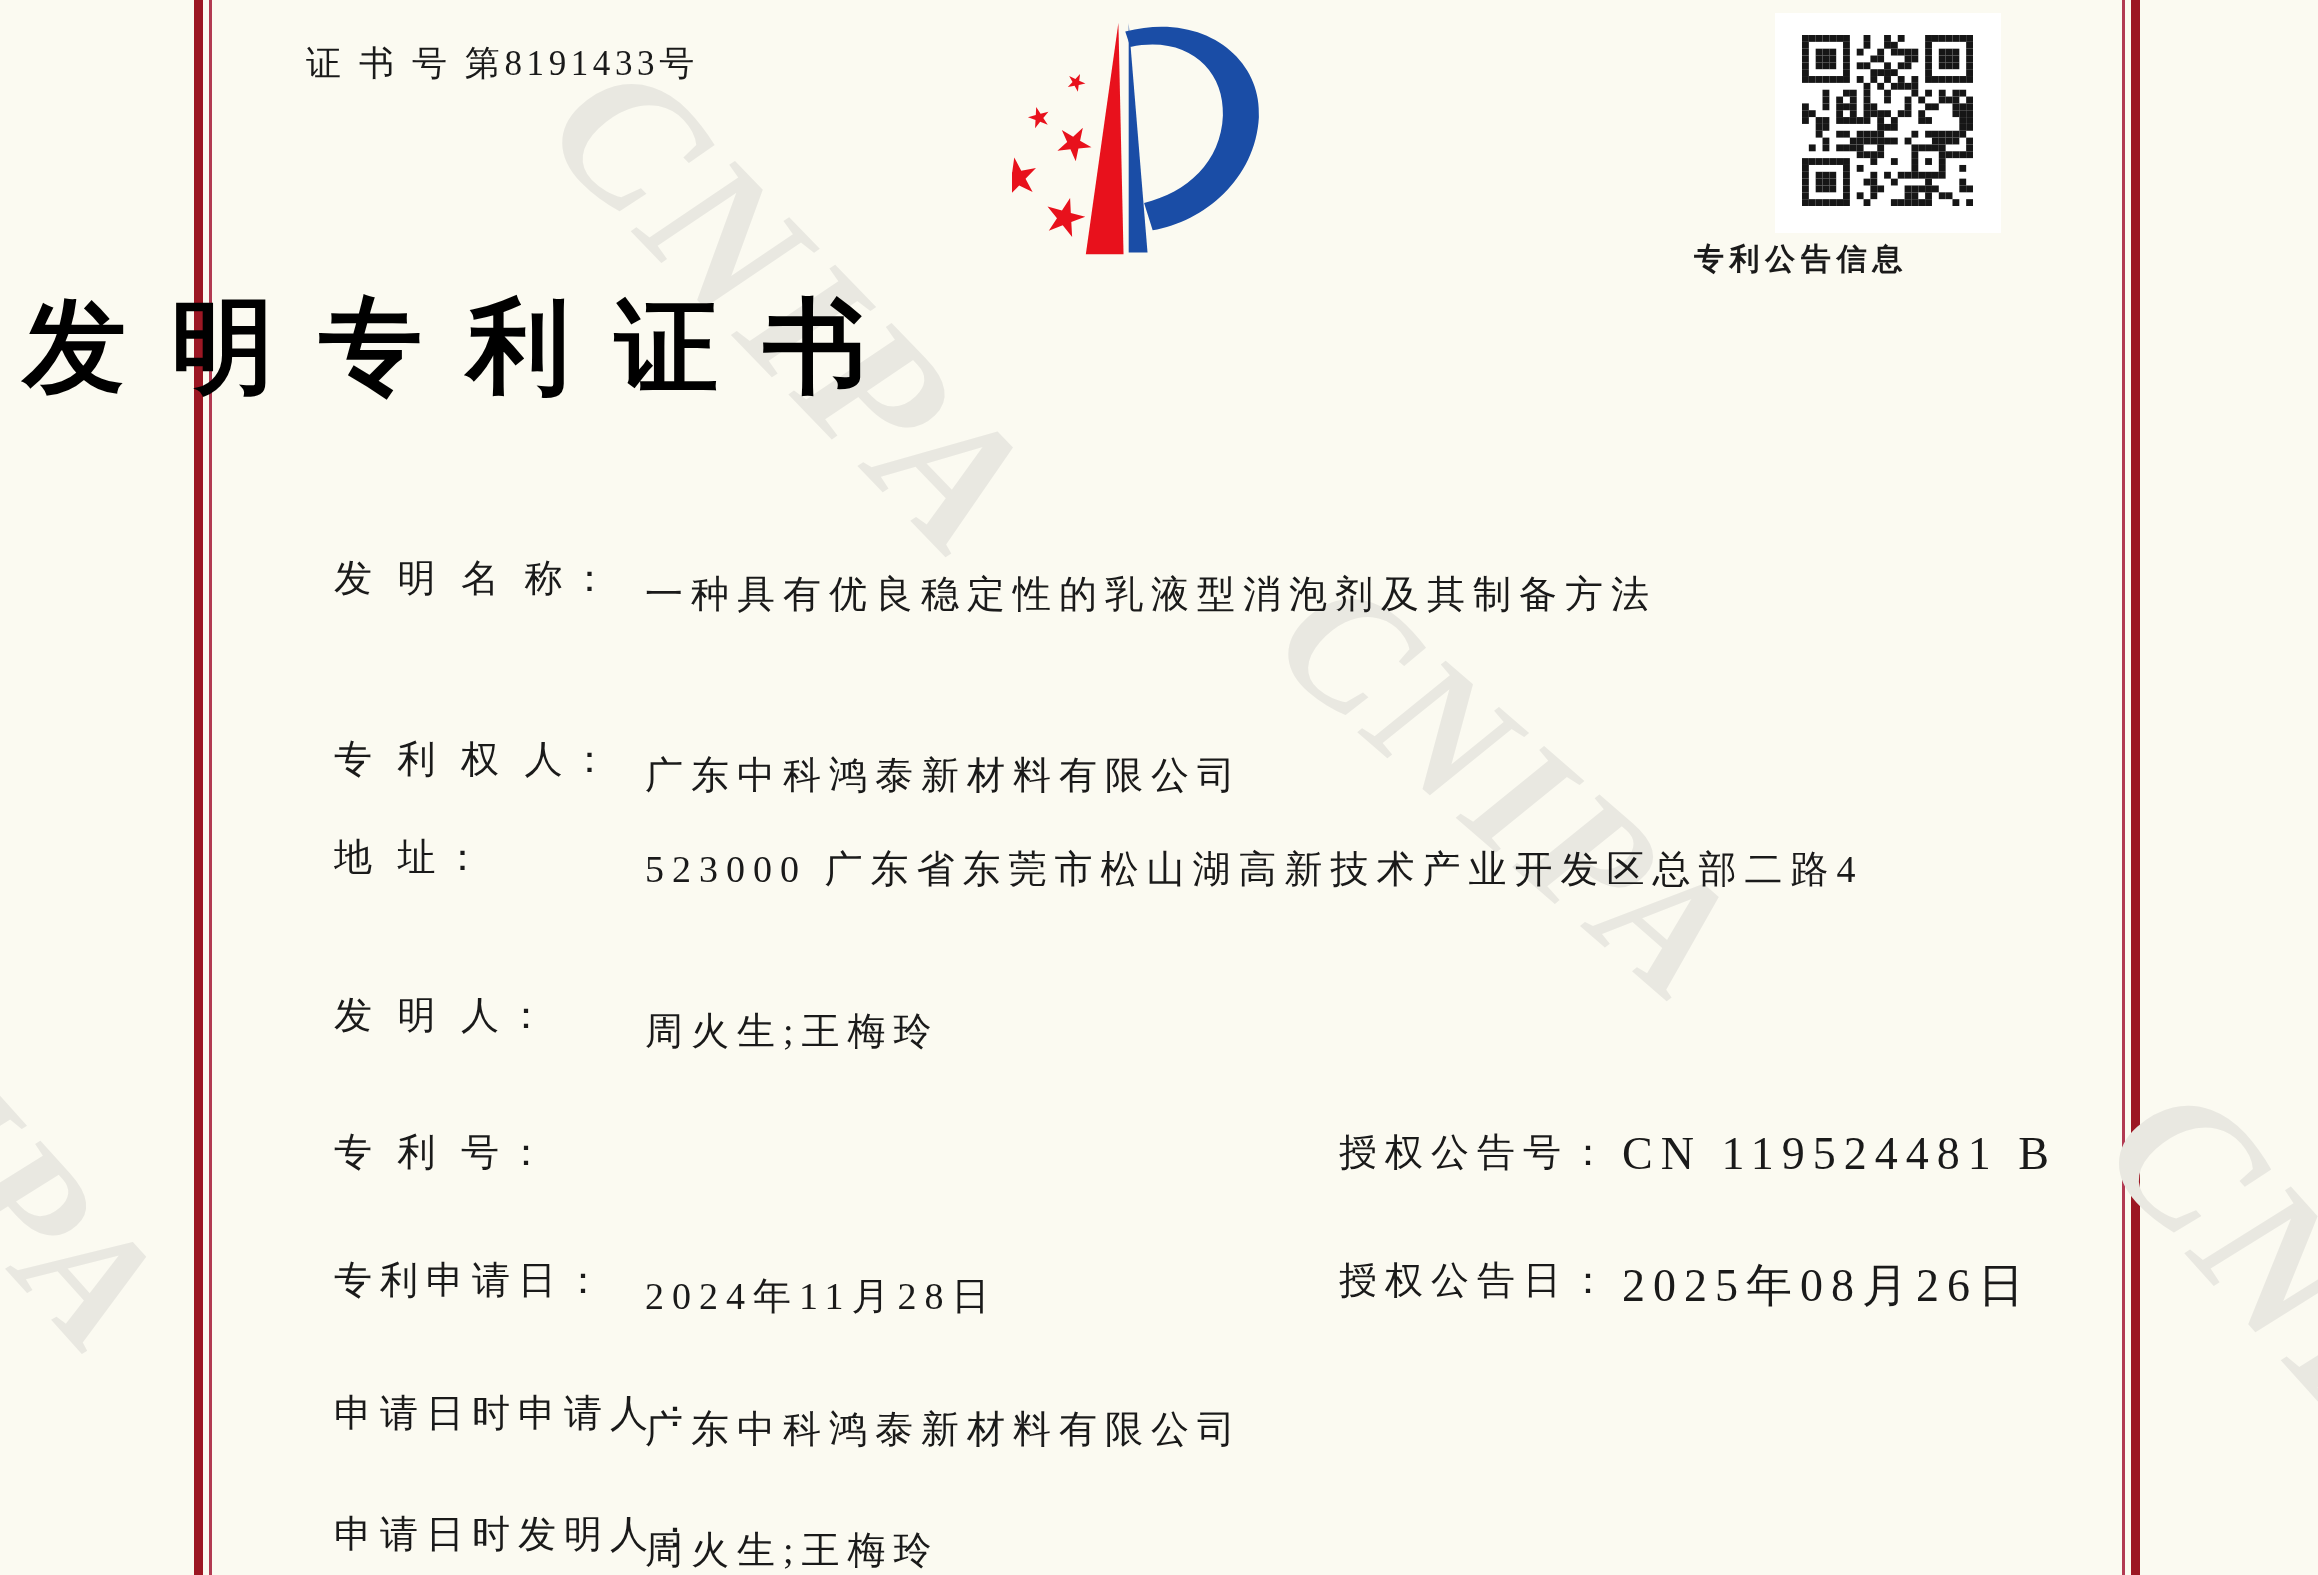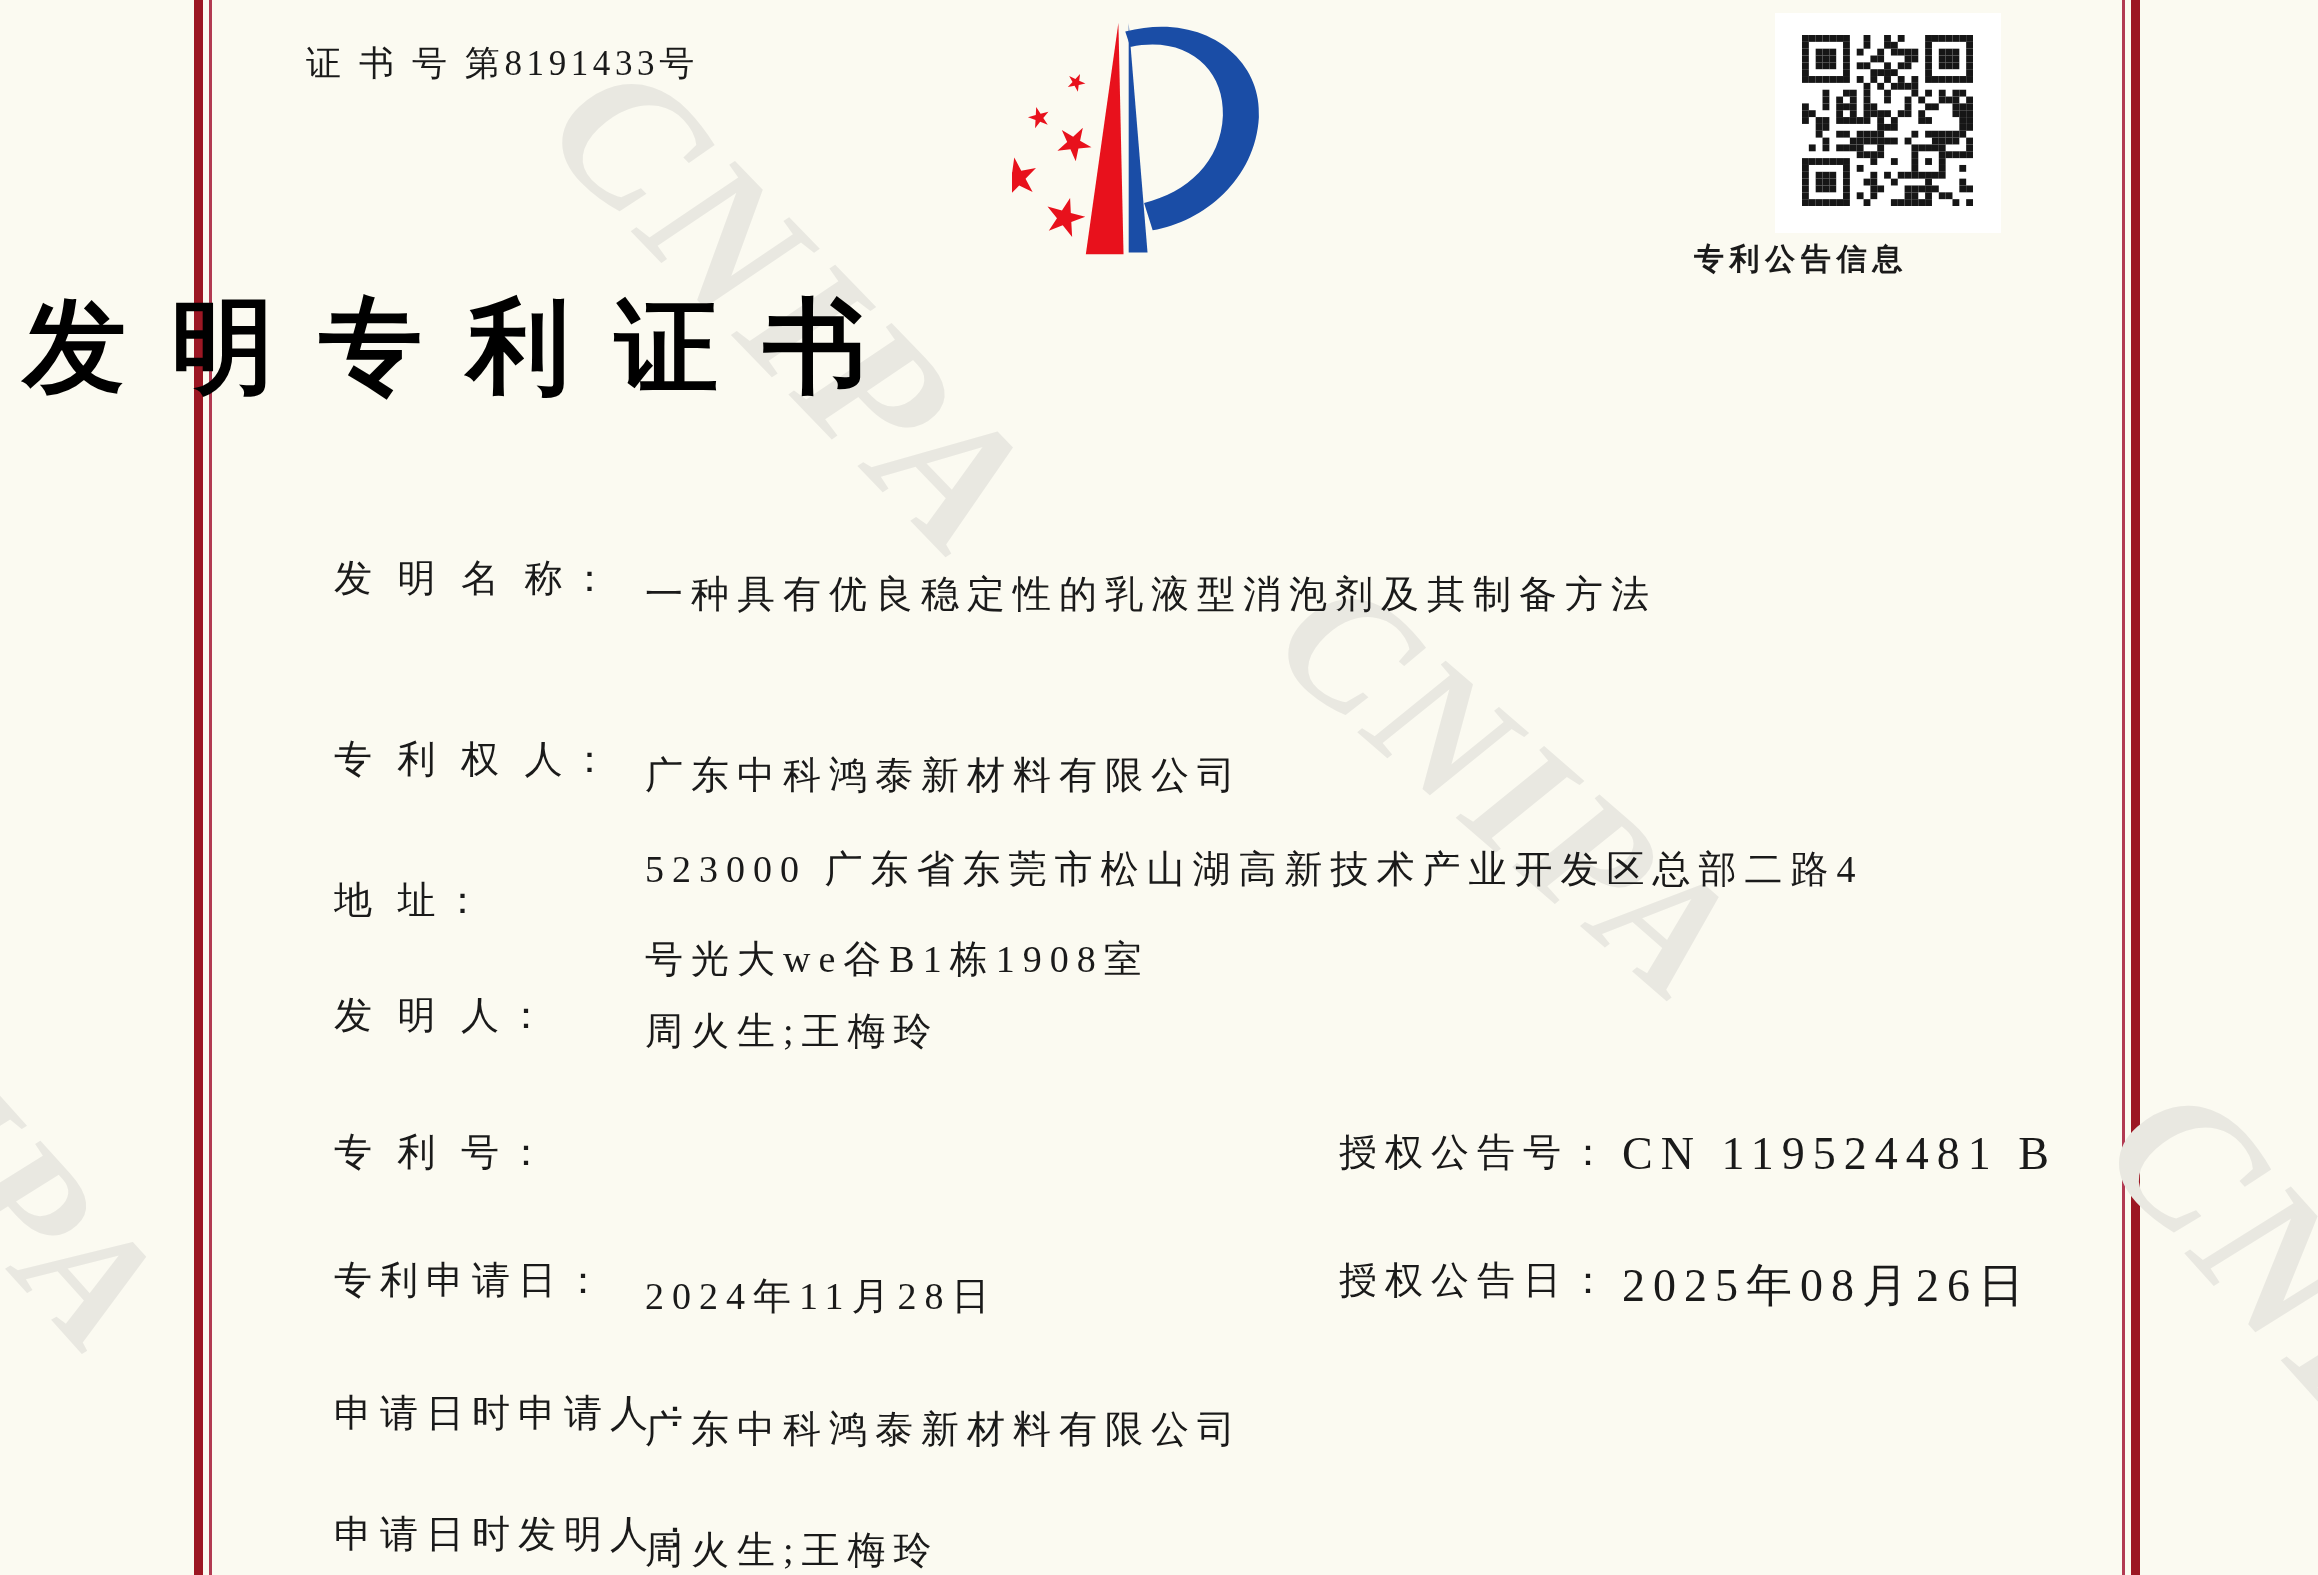--- a/index.html
+++ b/index.html
@@ -404,23 +404,22 @@
   <div class="t" id="qr-caption">专利公告信息</div>
 
   <div class="t" id="title">发明专利证书</div>
 
   <div class="t label" style="top:553px">发 明 名 称：</div>
   <div class="t value" style="top:553px">一种具有优良稳定性的乳液型消泡剂及其制备方法</div>
 
   <div class="t label" style="top:734px">专 利 权 人：</div>
   <div class="t value" style="top:734px">广东中科鸿泰新材料有限公司</div>
 
-  <div class="t label" style="top:875px">地       址：</div>
+  <div class="t label" style="top:832px">地       址：</div>
   <div class="t value" style="top:828px">523000 广东省东莞市松山湖高新技术产业开发区总部二路4</div>
-  <div class="t value" style="top:918px">号光大we谷B1栋1908室</div>
 
   <div class="t label" style="top:990px">发  明  人：</div>
   <div class="t value" style="top:990px">周火生;王梅玲</div>
 
   <div class="t label" style="top:1127px">专  利  号：</div>
   <div class="t rlabel" style="top:1127px">授权公告号：</div>
   <div class="t rvalue" style="top:1127px">CN 119524481 B</div>
 
   <div class="t label" style="top:1255px">专利申请日：</div>
   <div class="t value" style="top:1255px">2024年11月28日</div>

